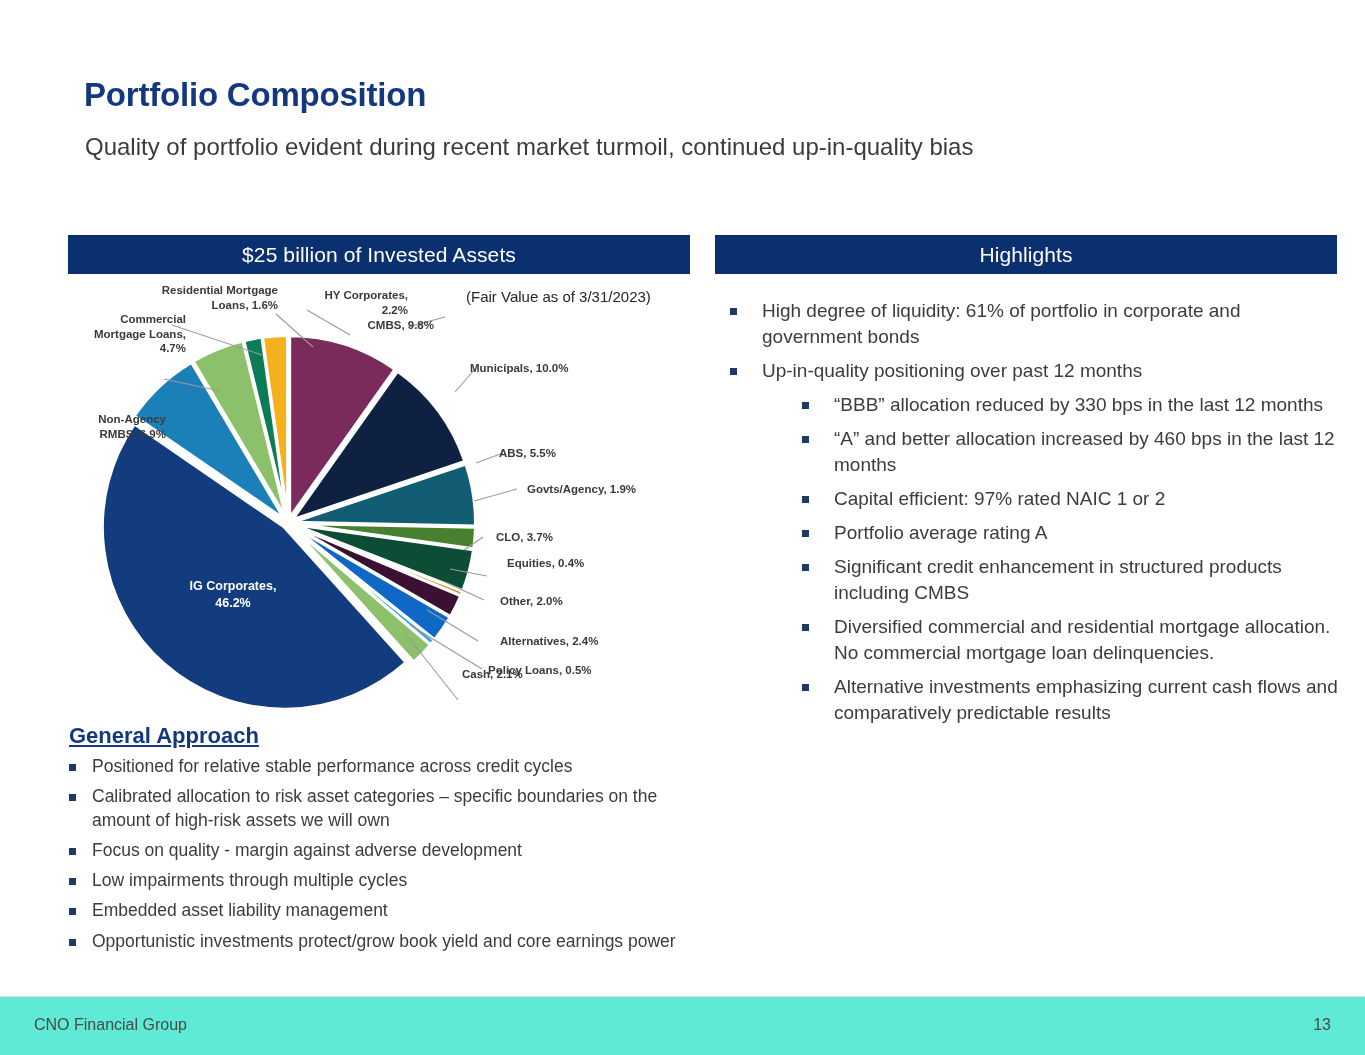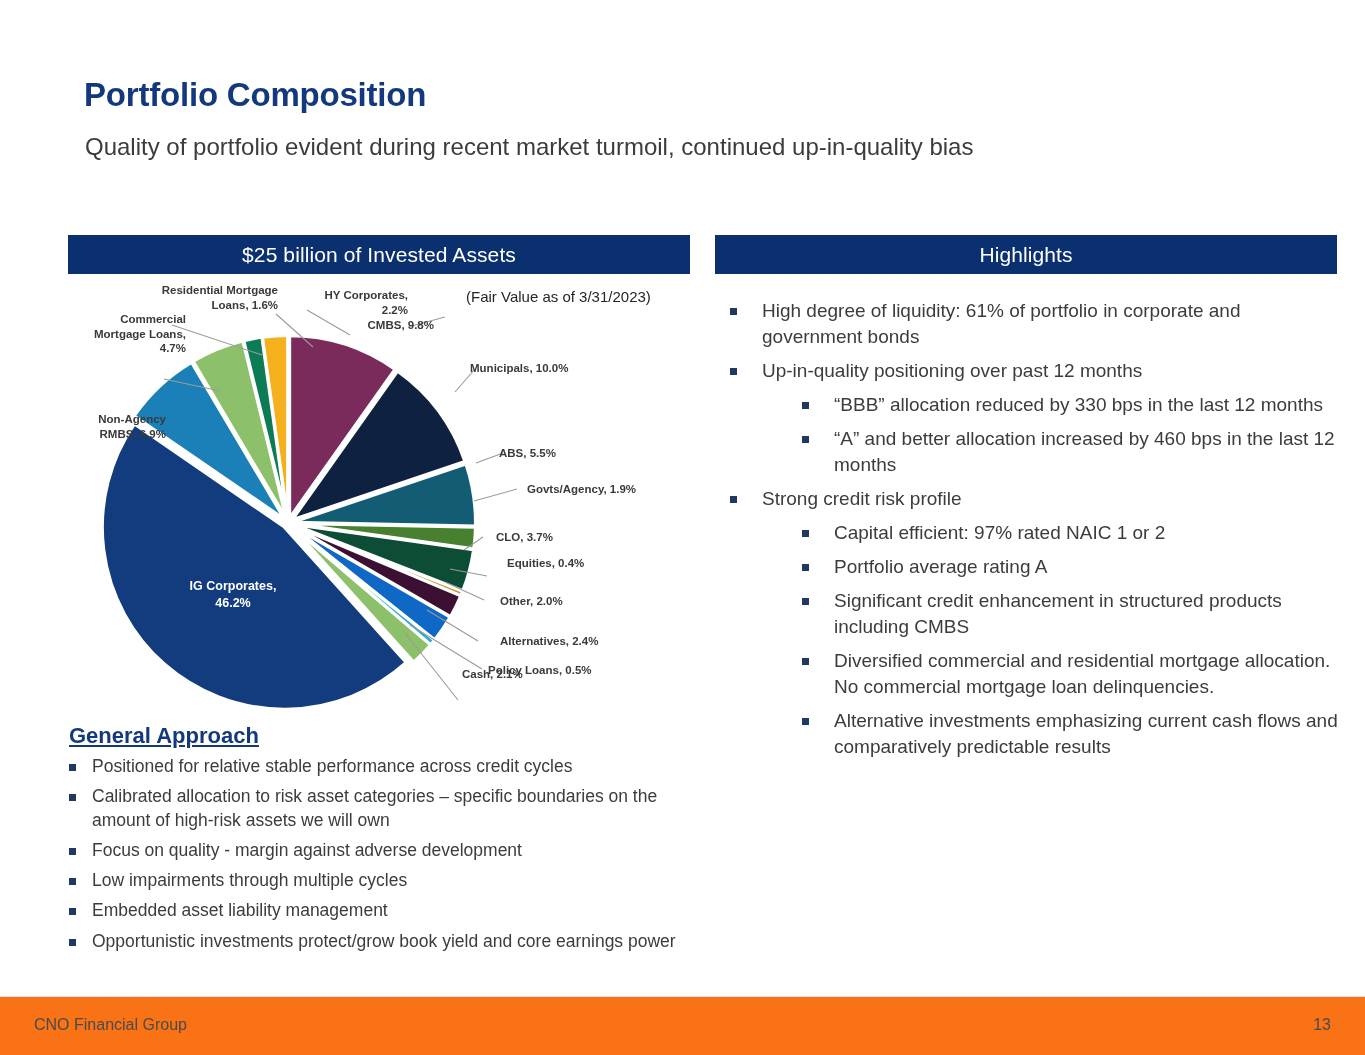--- a/index.html
+++ b/index.html
@@ -76,21 +76,21 @@
     margin-bottom:8px;
   }
   .hl-item.lvl1{padding-left:0px;}
   .hl-item.lvl2{padding-left:72px;font-size:19px;}
   .hl-item .sq{margin-top:10px;margin-right:25px;}
   .hl-item.lvl2 .sq{margin-right:25px;}
 
   
   .footer{
     position:absolute;left:0;bottom:0;width:1365px;height:58px;
-    background:#f97316;border-top:1px solid #E0E0E0;
+    background:#5eead4;border-top:1px solid #E0E0E0;
   }
   .footer-left{
     position:absolute;left:34px;top:19px;
     font-size:16px;color:#4A4A4A;
   }
   .footer-right{
     position:absolute;right:34px;top:19px;
     font-size:16px;color:#4A4A4A;
   }
   .leader{stroke:#9A9A9A;stroke-width:1.1;fill:none;}
@@ -228,24 +228,20 @@
         <span>Up-in-quality positioning over past 12 months</span>
       </div>
       <div class="hl-item lvl2">
         <span class="sq"></span>
         <span>“BBB” allocation reduced by 330 bps in the last 12 months</span>
       </div>
       <div class="hl-item lvl2">
         <span class="sq"></span>
         <span>“A” and better allocation increased by 460 bps in the last 12 months</span>
       </div>
-      <div class="hl-item lvl1">
-        <span class="sq"></span>
-        <span>Strong credit risk profile</span>
-      </div>
       <div class="hl-item lvl2">
         <span class="sq"></span>
         <span>Capital efficient: 97% rated NAIC 1 or 2</span>
       </div>
       <div class="hl-item lvl2">
         <span class="sq"></span>
         <span>Portfolio average rating A</span>
       </div>
       <div class="hl-item lvl2">
         <span class="sq"></span>

